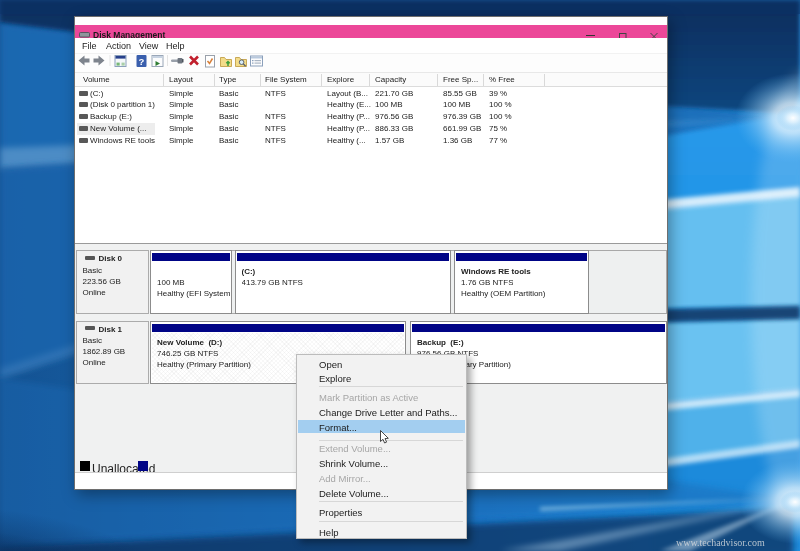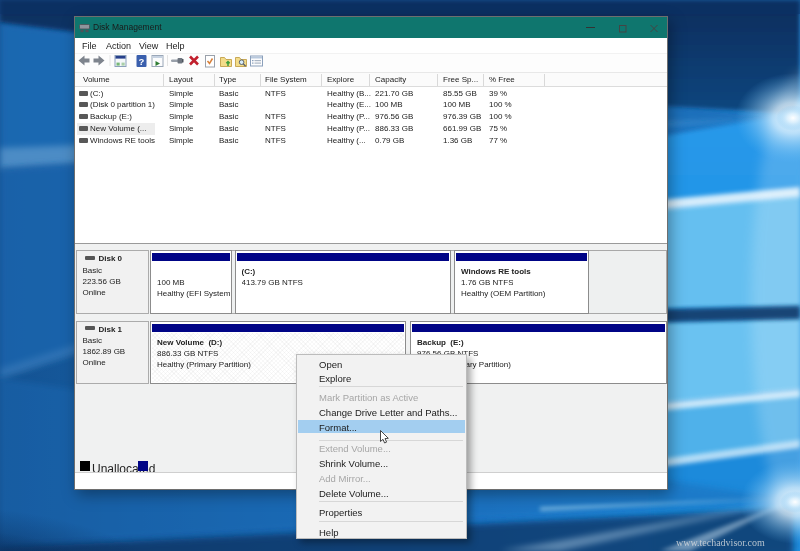--- a/index.html
+++ b/index.html
@@ -3,21 +3,21 @@
 <meta charset="utf-8">
 <style>
   html,body{margin:0;padding:0;}
   body{width:800px;height:551px;overflow:hidden;position:relative;
        font-family:"Liberation Sans",sans-serif;}
   .abs{position:absolute;}
   
   #win{position:absolute;left:74px;top:16px;width:594px;height:474px;
        background:#fff;border:1px solid #6e6e6e;box-sizing:border-box;
        box-shadow:3px 5px 14px rgba(0,0,0,.35);}
-  #titlebar{position:absolute;left:0;top:0;width:100%;height:21px;background:#0f766e;}
+  #titlebar{position:absolute;left:0;top:8px;width:100%;height:21px;background:#ec4899;font-weight:bold;}
   #title-text{position:absolute;left:18px;top:4.5px;font-size:8.5px;color:#1a1a1a;}
   .winbtn{position:absolute;top:0;height:21px;width:30px;color:#222;}
   #menubar{position:absolute;left:0;top:21px;width:100%;height:16px;background:#fff;border-bottom:1px solid #f2f2f2;box-sizing:border-box;
            font-size:9px;color:#222;}
   #menubar span{position:absolute;top:3px;}
   #toolbar{position:absolute;left:0;top:37px;width:100%;height:18.5px;background:#fdfdfd;
            border-bottom:1px solid #e8e8e8;box-sizing:border-box;}
   
   #list{position:absolute;left:0;top:56px;width:100%;height:169px;background:#fff;font-size:8px;color:#1b1b1b;}
   #lhead{position:absolute;left:0;top:0;width:100%;height:14px;background:#fbfbfb;
@@ -230,21 +230,21 @@
       <div class="hdiv" style="left:362px"></div>
       <div class="hdiv" style="left:408px"></div>
       <div class="hdiv" style="left:469px"></div>
     </div>
     <div class="row" style="top:15px">
       <div class="dico"></div>
       <span class="cell" style="left:15px">(C:)</span>
       <span class="cell" style="left:94px">Simple</span>
       <span class="cell" style="left:144px">Basic</span>
       <span class="cell" style="left:190px">NTFS</span>
-      <span class="cell" style="left:252px">Healthy (B...</span>
+      <span class="cell" style="left:252px">Layout (B...</span>
       <span class="cell" style="left:300px">221.70 GB</span>
       <span class="cell" style="left:368px">85.55 GB</span>
       <span class="cell" style="left:414px">39 %</span>
     </div>
     <div class="row" style="top:26px">
       <div class="dico"></div>
       <span class="cell" style="left:15px">(Disk 0 partition 1)</span>
       <span class="cell" style="left:94px">Simple</span>
       <span class="cell" style="left:144px">Basic</span>
       <span class="cell" style="left:252px">Healthy (E...</span>
@@ -275,21 +275,21 @@
       <span class="cell" style="left:368px">661.99 GB</span>
       <span class="cell" style="left:414px">75 %</span>
     </div>
     <div class="row" style="top:62px">
       <div class="dico"></div>
       <span class="cell" style="left:15px">Windows RE tools</span>
       <span class="cell" style="left:94px">Simple</span>
       <span class="cell" style="left:144px">Basic</span>
       <span class="cell" style="left:190px">NTFS</span>
       <span class="cell" style="left:252px">Healthy (...</span>
-      <span class="cell" style="left:300px">0.79 GB</span>
+      <span class="cell" style="left:300px">1.57 GB</span>
       <span class="cell" style="left:368px">1.36 GB</span>
       <span class="cell" style="left:414px">77 %</span>
     </div>
   </div>
 
   <div id="bottom">
 
     <div class="dlabel" style="left:0.5px;top:6.5px;width:73px;height:64px;">
       <div style="position:absolute;left:8px;top:4.5px;width:10px;height:4px;background:#555;border-radius:1px;"></div>
       <span class="b" style="position:absolute;left:22px;top:3px">Disk 0</span>
@@ -321,21 +321,21 @@
       <span style="position:absolute;left:6px;top:14.5px">Basic</span>
       <span style="position:absolute;left:6px;top:25.5px">1862.89 GB</span>
       <span style="position:absolute;left:6px;top:36.5px">Online</span>
     </div>
     <div class="part" style="left:75px;top:77px;width:255.5px;height:63px;">
       <div class="band"></div>
       <div style="position:absolute;left:1px;top:11px;right:1px;bottom:1px;
            background:repeating-linear-gradient(45deg,rgba(150,150,150,.07) 0 1px,transparent 1px 3px),
                       repeating-linear-gradient(-45deg,rgba(150,150,150,.07) 0 1px,transparent 1px 3px);"></div>
       <div class="ptxt b" style="top:16.5px">New Volume&nbsp; (D:)</div>
-      <div class="ptxt" style="top:27.5px">886.33 GB NTFS</div>
+      <div class="ptxt" style="top:27.5px">746.25 GB NTFS</div>
       <div class="ptxt" style="top:38.5px">Healthy (Primary Partition)</div>
     </div>
     <div class="part" style="left:335px;top:77px;width:256.5px;height:63px;">
       <div class="band"></div>
       <div class="ptxt b" style="top:16.5px">Backup&nbsp; (E:)</div>
       <div class="ptxt" style="top:27.5px">976.56 GB NTFS</div>
       <div class="ptxt" style="top:38.5px">Healthy (Primary Partition)</div>
     </div>
   </div>
 

